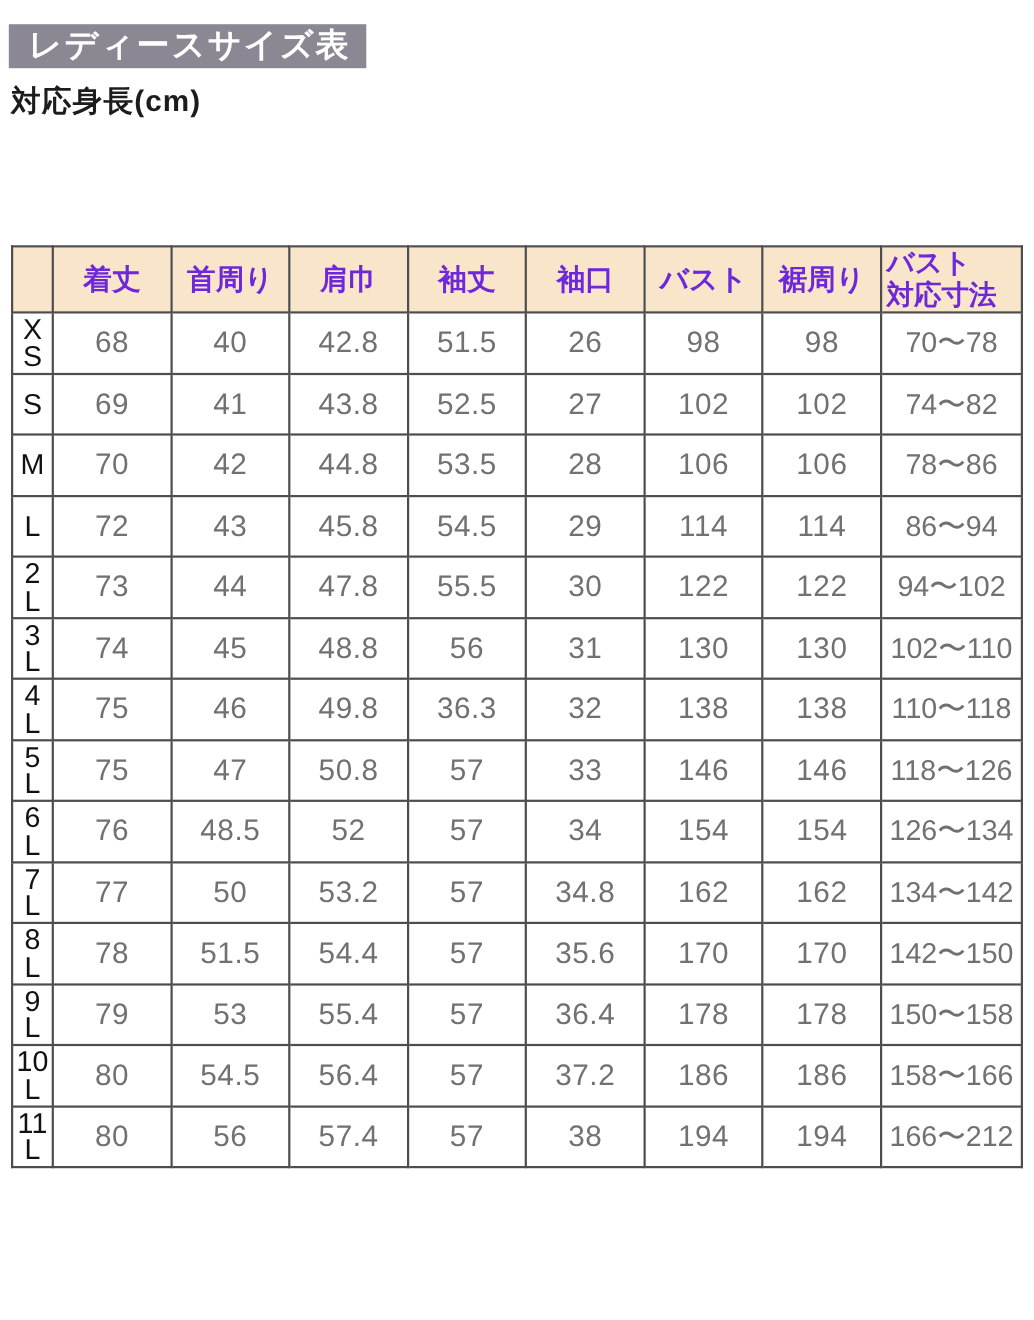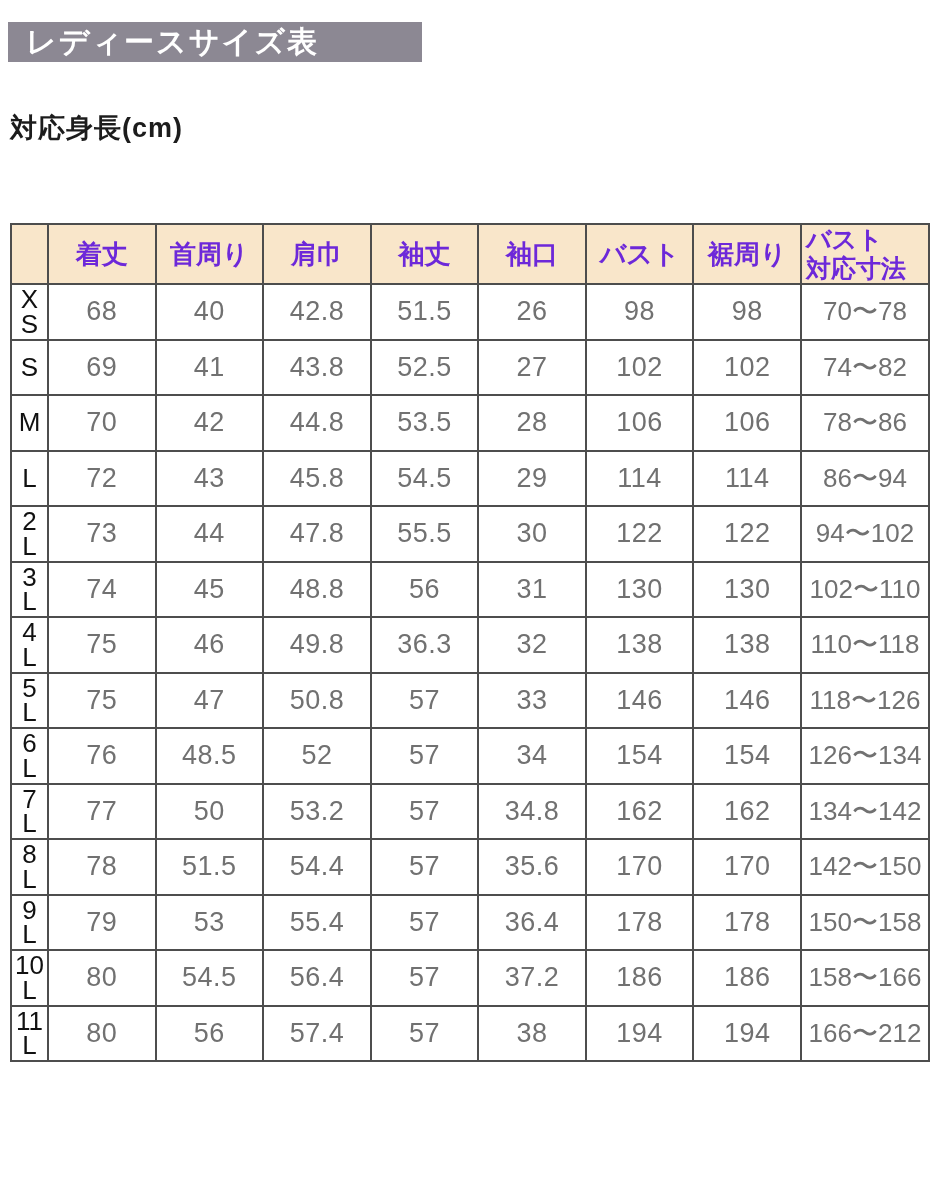--- a/index.html
+++ b/index.html
@@ -15,42 +15,41 @@
     position: relative;
     width: 940px;
     height: 1200px;
     overflow: hidden;
   }
   
   .title-bar {
     position: absolute;
     left: 8px;
     top: 22px;
-    width: 414px;
+    width: 325px;
     height: 40px;
     background: #8c8893;
     color: #ffffff;
     font-size: 30px;
     font-weight: bold;
     line-height: 40px;
     padding-left: 18px;
     letter-spacing: 2px;
     box-sizing: border-box;
     white-space: nowrap;
   }
   
   .height-label {
     position: absolute;
     left: 10px;
     top: 74px;
     font-size: 27px;
     font-weight: bold;
     color: #1c1c1c;
     letter-spacing: 1px;
-    margin-top: 36px;
   }
   
   table {
     border-collapse: collapse;
     table-layout: fixed;
     width: 920px;
   }
   th, td {
     border: 2px solid #4d4d4d;
     text-align: center;

